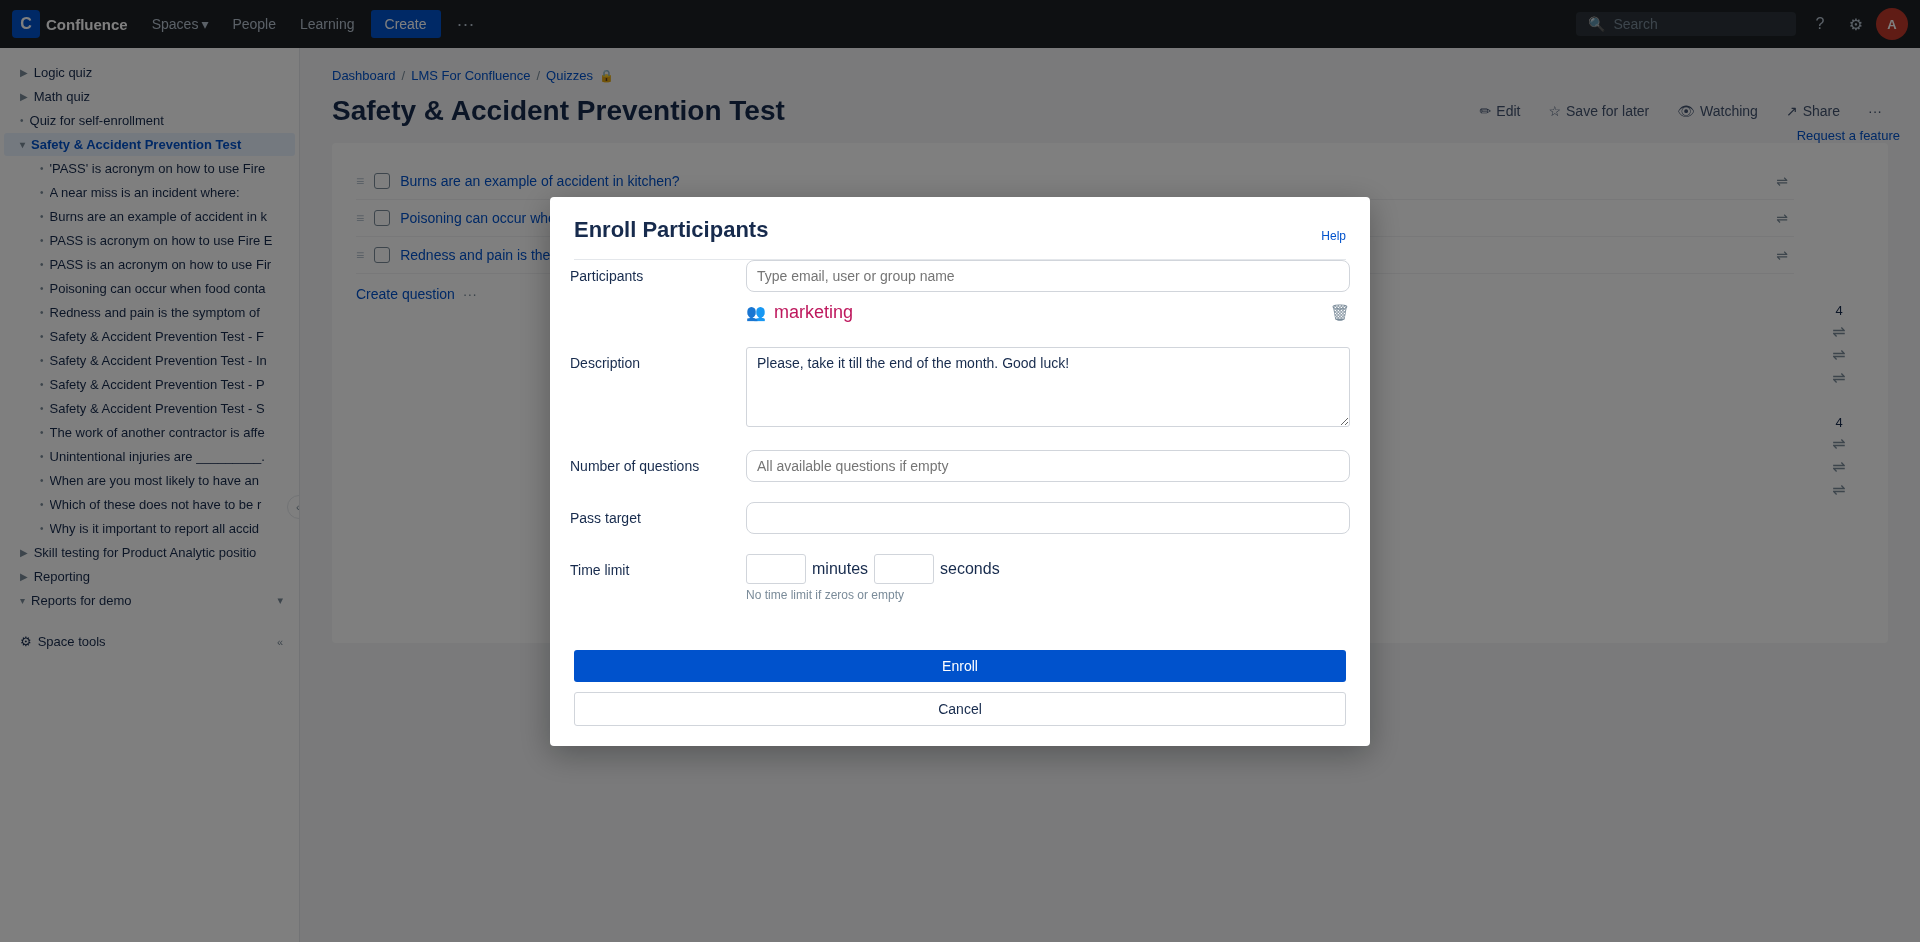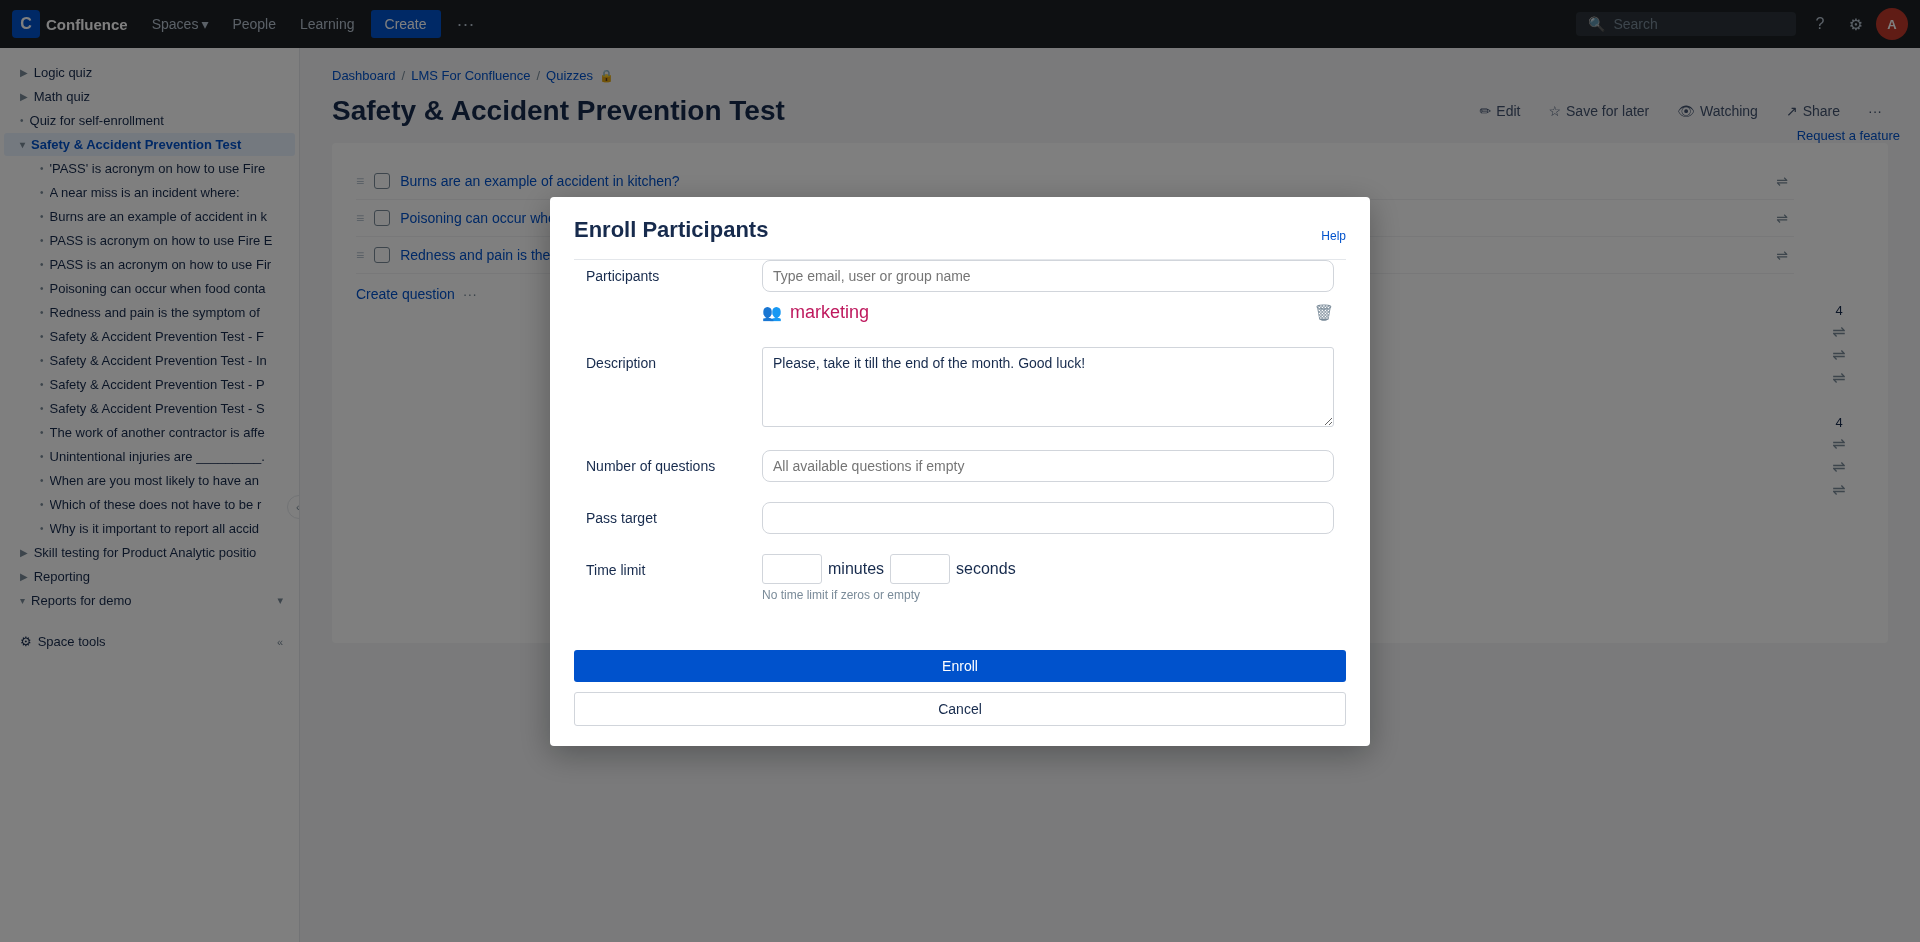--- a/index.html
+++ b/index.html
@@ -182,21 +182,21 @@
     }
     .modal-header {
       padding: 20px 24px 16px;
       display: flex; align-items: flex-end; justify-content: space-between;
       border-bottom: none;
     }
     .modal-title { font-size: 22px; font-weight: 600; color: #172b4d; }
     .modal-help { color: #0052cc; font-size: 12px; cursor: pointer; margin-top: 12px; }
 
     .modal-body {
-      flex: 1; overflow-y: auto; padding: 0 36px 16px;
+      flex: 1; overflow-y: auto; padding: 0 20px 16px;
     }
 
     
     .form-row {
       display: flex; gap: 16px; margin-bottom: 20px; align-items: flex-start;
     }
     .form-label {
       width: 160px; min-width: 160px;
       font-size: 14px; color: #172b4d; padding-top: 8px;
       text-align: left;

